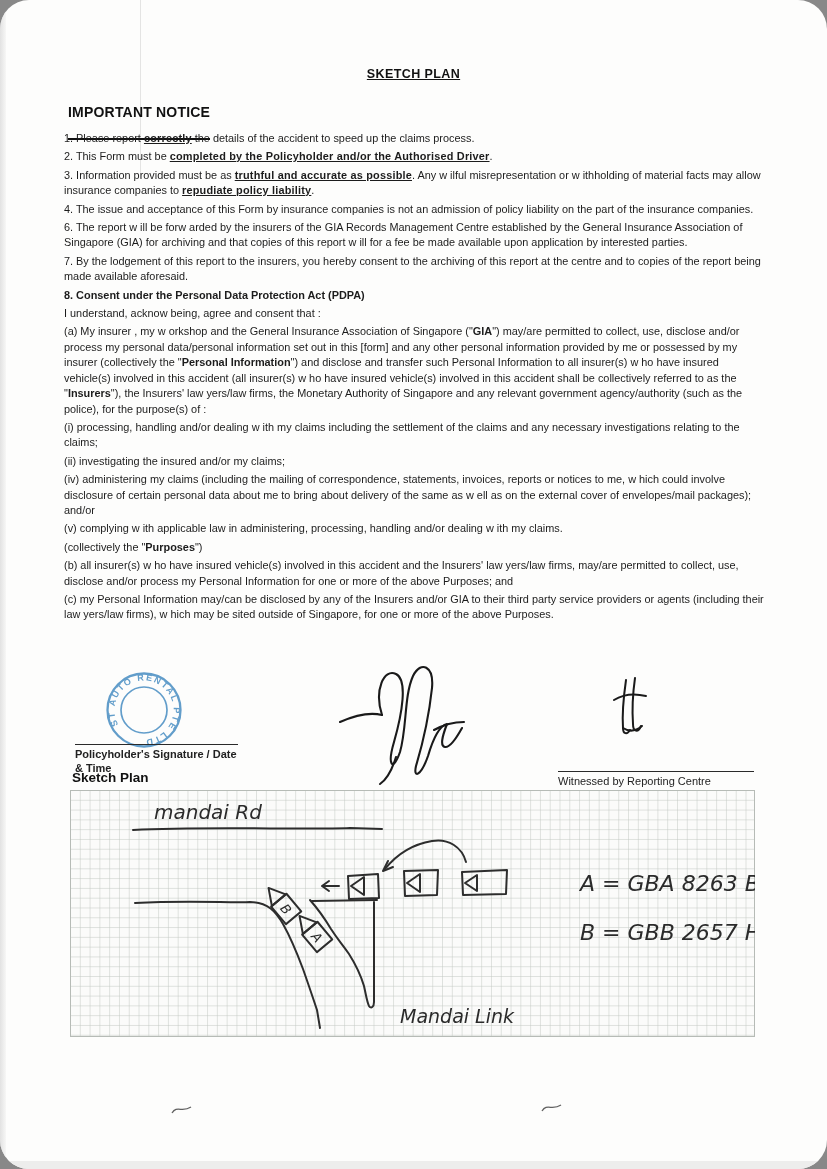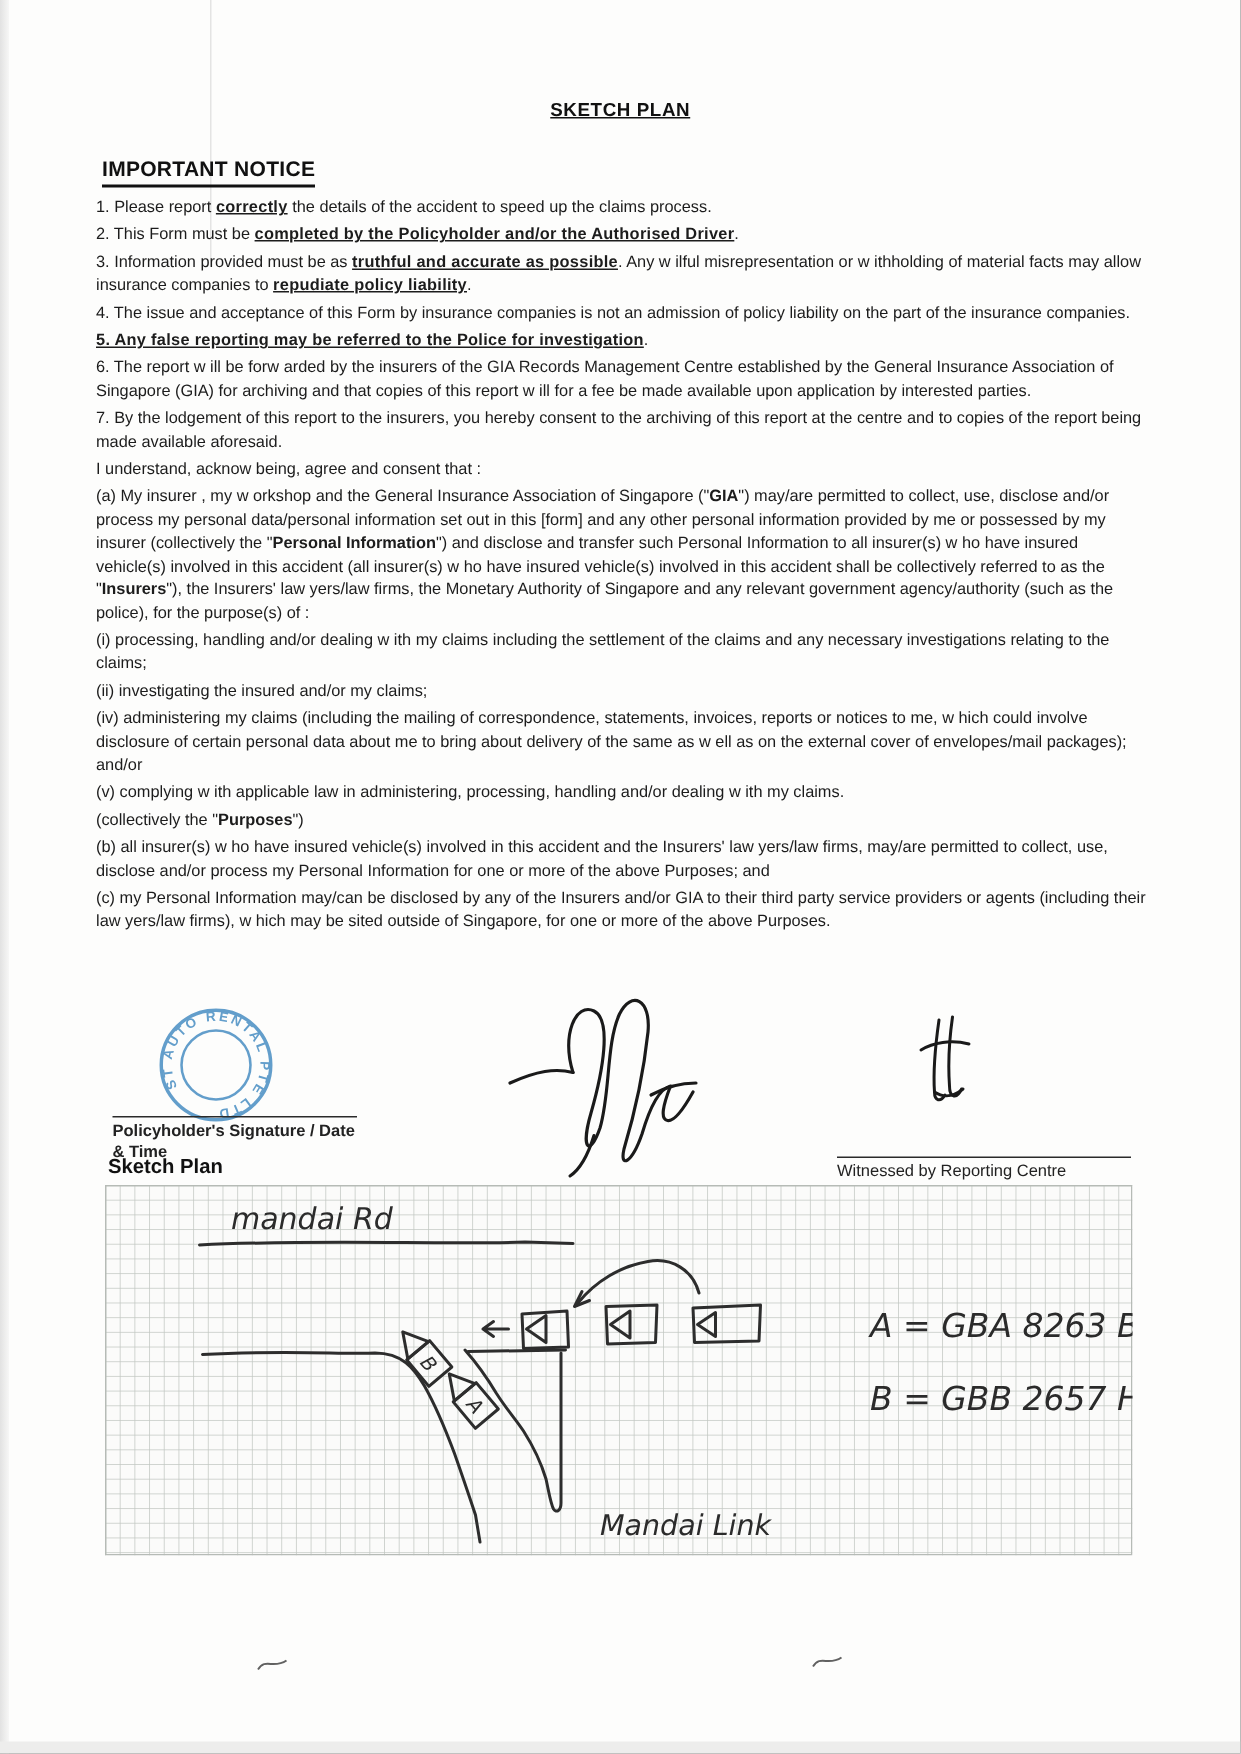--- a/index.html
+++ b/index.html
@@ -4,33 +4,34 @@
 <style>
   html,body{margin:0;padding:0;background:#888;}
   .page{
     position:relative;
     width:827px;height:1169px;
     margin:0 auto;
     background:#fdfdfc;
     font-family:"Liberation Sans",sans-serif;
     color:#1f1f1f;
     overflow:hidden;
+    border-radius:29px;
   }
   
   .scan-left{position:absolute;left:0;top:0;width:6px;height:1169px;
     background:linear-gradient(to right,#d9d9d9,#f5f5f4);opacity:.75;}
   .scan-topline{position:absolute;left:140px;top:0;width:1px;height:178px;background:#e4e4e3;}
   .scan-bottom{position:absolute;left:0;top:1161px;width:827px;height:8px;background:#ededec;}
 
   .title-wrap{position:absolute;top:64px;left:0;width:827px;text-align:center;}
   .title{display:inline-block;font-weight:bold;font-size:12.5px;letter-spacing:.4px;
     text-decoration:underline;color:#111;}
 
   .notice-heading{position:absolute;left:68px;top:104px;font-weight:bold;font-size:14px;
-    letter-spacing:.2px;color:#111;border-bottom:2px solid #111;padding-bottom:3px;}
+    letter-spacing:.2px;color:#111;border-bottom:2px solid #111;padding-bottom:18px;}
 
   .notice-body{position:absolute;left:64px;top:131px;width:700px;
     font-size:10.9px;line-height:15.4px;color:#1c1c1c;}
   .notice-body p{margin:0 0 3px 0;}
   .b{font-weight:bold;}
   .u{text-decoration:underline;}
   .b.u{letter-spacing:.2px;text-align:center;}
 
   
   .sig-col{position:absolute;border-top:1.6px solid #2a2a2a;font-size:11px;line-height:13.5px;
@@ -57,23 +58,23 @@
     <span class="title">SKETCH PLAN</span>
   </div>
 
   <div class="notice-heading">IMPORTANT NOTICE</div>
 
   <div class="notice-body">
       <p><span>1. Please report </span><span class="b u">correctly</span><span> the details of the accident to speed up the claims process.</span></p>
       <p><span>2. This Form must be </span><span class="b u">completed by the Policyholder and/or the Authorised Driver</span><span>.</span></p>
       <p><span>3. Information provided must be as </span><span class="b u">truthful and accurate as possible</span><span>. Any w ilful misrepresentation or w ithholding of material facts may allow insurance companies to </span><span class="b u">repudiate policy liability</span><span>.</span></p>
       <p><span>4. The issue and acceptance of this Form by insurance companies is not an admission of policy liability on the part of the insurance companies.</span></p>
-      <p><span class="b u">5. Any false reporting may be referred to the Police for investigation</span><span>.</span></p>
       <p><span>6. The report w ill be forw arded by the insurers of the GIA Records Management Centre established by the General Insurance Association of Singapore (GIA) for archiving and that copies of this report w ill for a fee be made available upon application by interested parties.</span></p>
       <p><span>7. By the lodgement of this report to the insurers, you hereby consent to the archiving of this report at the centre and to copies of the report being made available aforesaid.</span></p>
+      <p><span class="b">8. Consent under the Personal Data Protection Act (PDPA)</span></p>
       <p><span>I understand, acknow being, agree and consent that :</span></p>
       <p><span>(a) My insurer , my w orkshop and the General Insurance Association of Singapore ("</span><span class="b">GIA</span><span>") may/are permitted to collect, use, disclose and/or process my personal data/personal information set out in this [form] and any other personal information provided by me or possessed by my insurer (collectively the "</span><span class="b">Personal Information</span><span>") and disclose and transfer such Personal Information to all insurer(s) w ho have insured vehicle(s) involved in this accident (all insurer(s) w ho have insured vehicle(s) involved in this accident shall be collectively referred to as the "</span><span class="b">Insurers</span><span>"), the Insurers' law yers/law  firms, the Monetary Authority of Singapore and any relevant government agency/authority (such as the police), for the purpose(s) of :</span></p>
       <p><span>(i) processing, handling and/or dealing w ith my claims including the settlement of the claims and any necessary investigations relating to the claims;</span></p>
       <p><span>(ii) investigating the insured and/or my claims;</span></p>
       <p><span>(iv) administering my claims (including the mailing of correspondence, statements, invoices, reports or notices to me, w hich could involve disclosure of certain personal data about me to bring about delivery of the same as w ell as on the external cover of envelopes/mail packages); and/or</span></p>
       <p><span>(v) complying w ith applicable law  in administering, processing, handling and/or dealing w ith my claims.</span></p>
       <p><span>(collectively the "</span><span class="b">Purposes</span><span>")</span></p>
       <p><span>(b) all insurer(s) w ho have insured vehicle(s) involved in this accident and the Insurers' law yers/law  firms, may/are permitted to collect, use, disclose and/or process my Personal Information for one or more of the above Purposes; and</span></p>
       <p><span>(c) my Personal Information may/can be disclosed by any of the Insurers and/or GIA to their third party service providers or agents (including their law yers/law  firms), w hich may be sited outside of Singapore, for one or more of the above Purposes.</span></p>
     </div>

